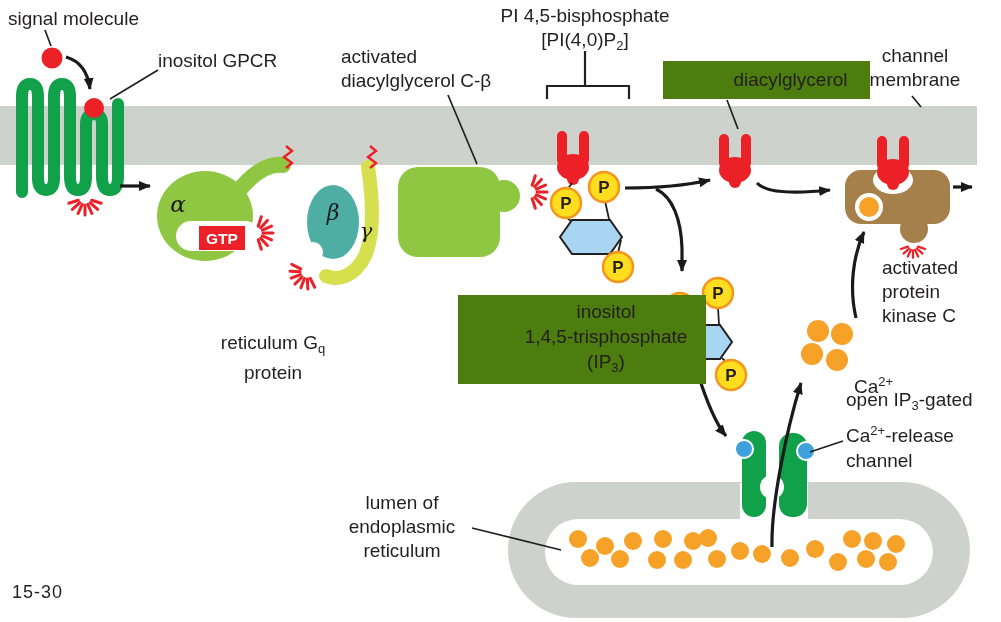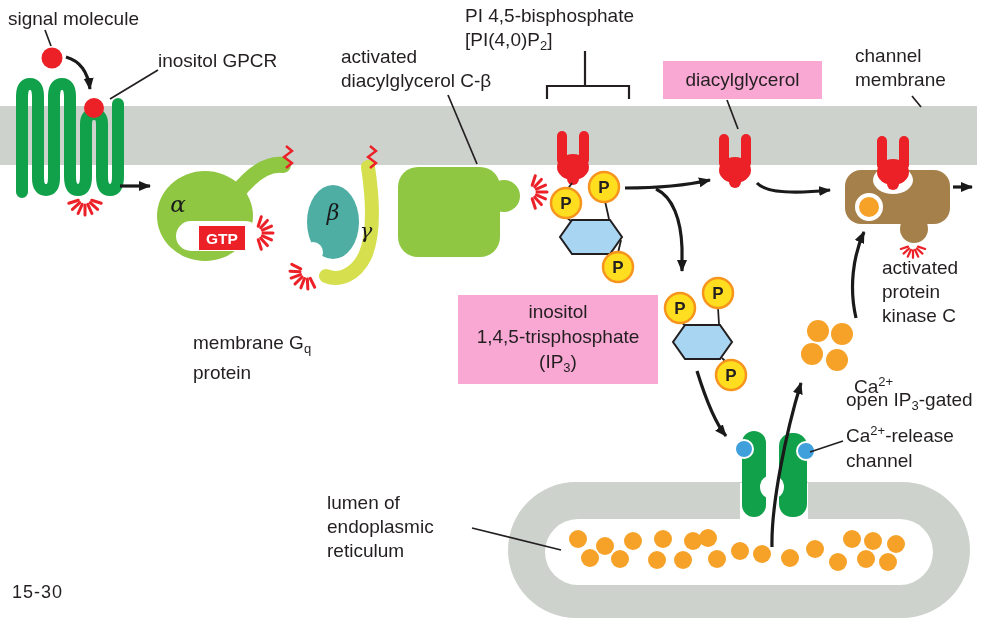--- a/index.html
+++ b/index.html
@@ -1,22 +1,22 @@
 <!DOCTYPE html>
 <html><head>
 <meta charset="utf-8">
 <style>
   html,body{margin:0;padding:0;background:#ffffff;}
   #fig{position:relative;width:1001px;height:622px;background:#ffffff;overflow:hidden;
        font-family:"Liberation Sans",sans-serif;color:#231f20;}
   #art{position:absolute;left:0;top:0;}
   .lbl{position:absolute;font-size:19px;line-height:24px;white-space:nowrap;}
-  .ctr{text-align:left;white-space:normal;}
-  .box{position:absolute;background:#f9a8d4;display:flex;align-items:center;justify-content:center;
-       font-size:19px;}
+  .ctr{text-align:center;white-space:normal;}
+  .box{position:absolute;background:#4d7c0f;display:flex;align-items:center;justify-content:center;
+       font-size:19px;padding-left:48px;}
   .sb{font-size:13px;vertical-align:-4px;}
   .sp{font-size:13px;vertical-align:7px;}
   .fignum{position:absolute;font-size:18px;letter-spacing:1px;}
 </style>
 </head>
 <body>
 
 <div id="fig">
 
 <svg id="art" width="1001" height="622" viewBox="0 0 1001 622">
@@ -214,21 +214,21 @@
 <div class="box" style="left:663px;top:61px;width:159px;height:38px;">
   <span>diacylglycerol</span>
 </div>
 
 <div class="lbl ctr" style="left:855px;top:44px;width:120px;">
   <div>channel</div>
   <div>membrane</div>
 </div>
 
 <div class="lbl ctr" style="left:193px;top:331px;width:160px;">
-  <div><span>membrane G</span><span class="sb">q</span></div>
+  <div><span>reticulum G</span><span class="sb">q</span></div>
   <div>protein</div>
 </div>
 
 <div class="box" style="left:458px;top:295px;width:200px;height:89px;flex-direction:column;line-height:25px;text-align:center;">
   <div>inositol</div>
   <div>1,4,5-trisphosphate</div>
   <div><span>(IP</span><span class="sb">3</span><span>)</span></div>
 </div>
 
 <div class="lbl" style="left:882px;top:256px;">

